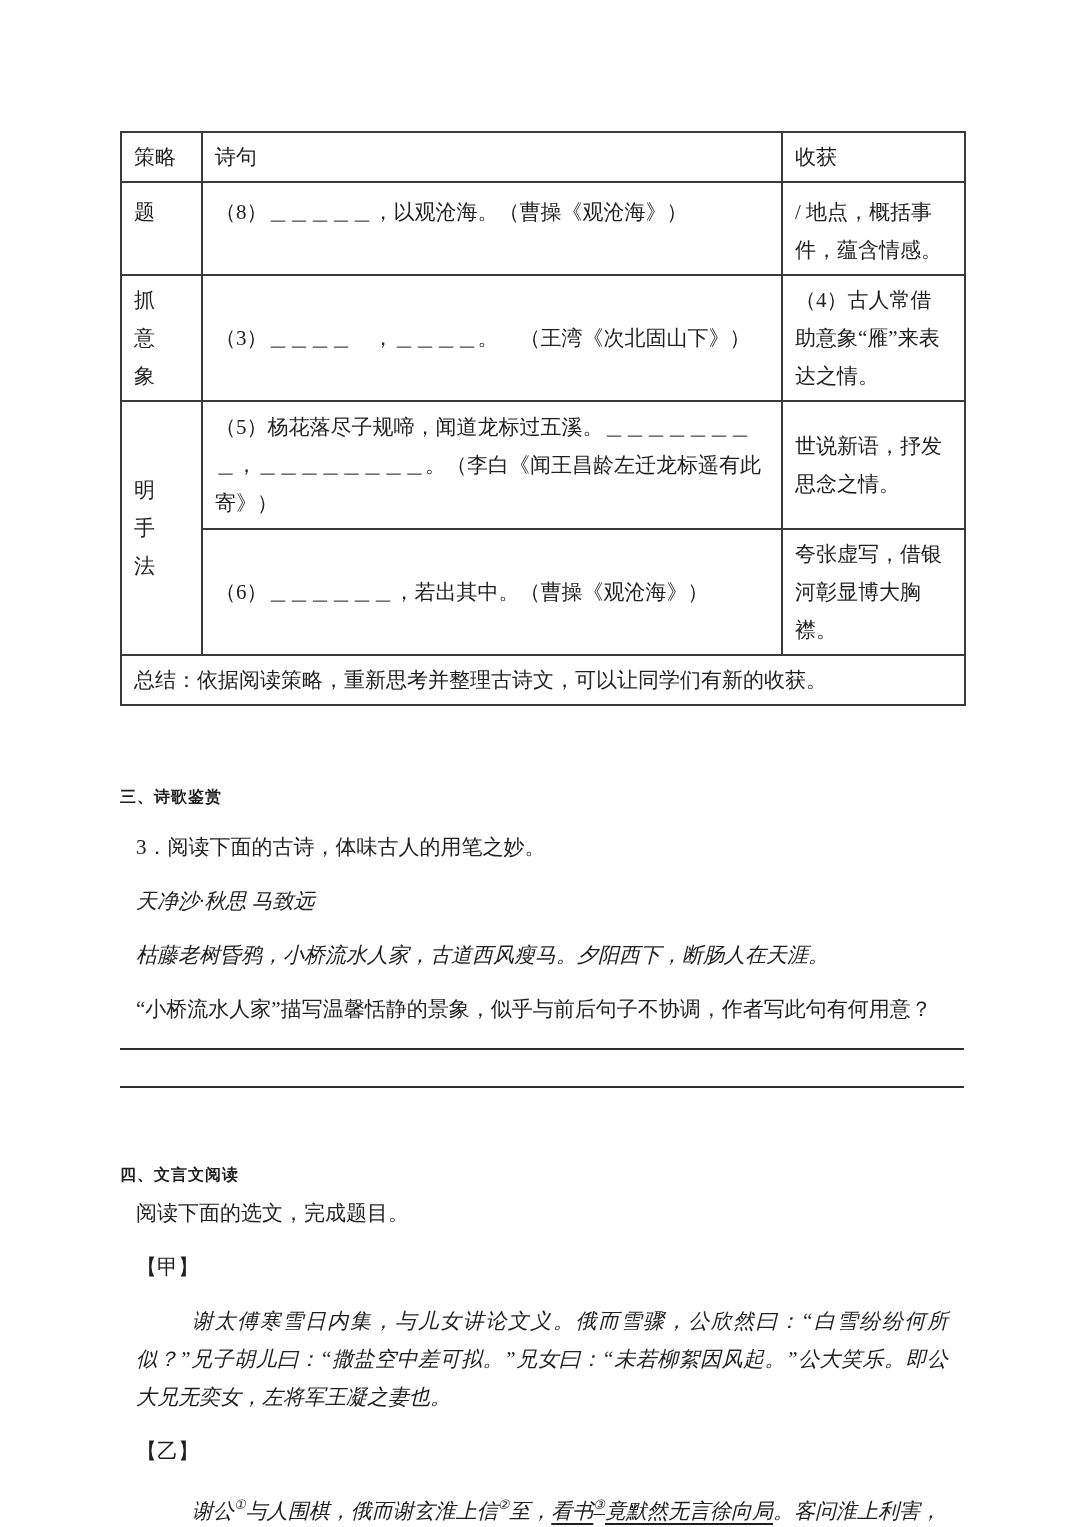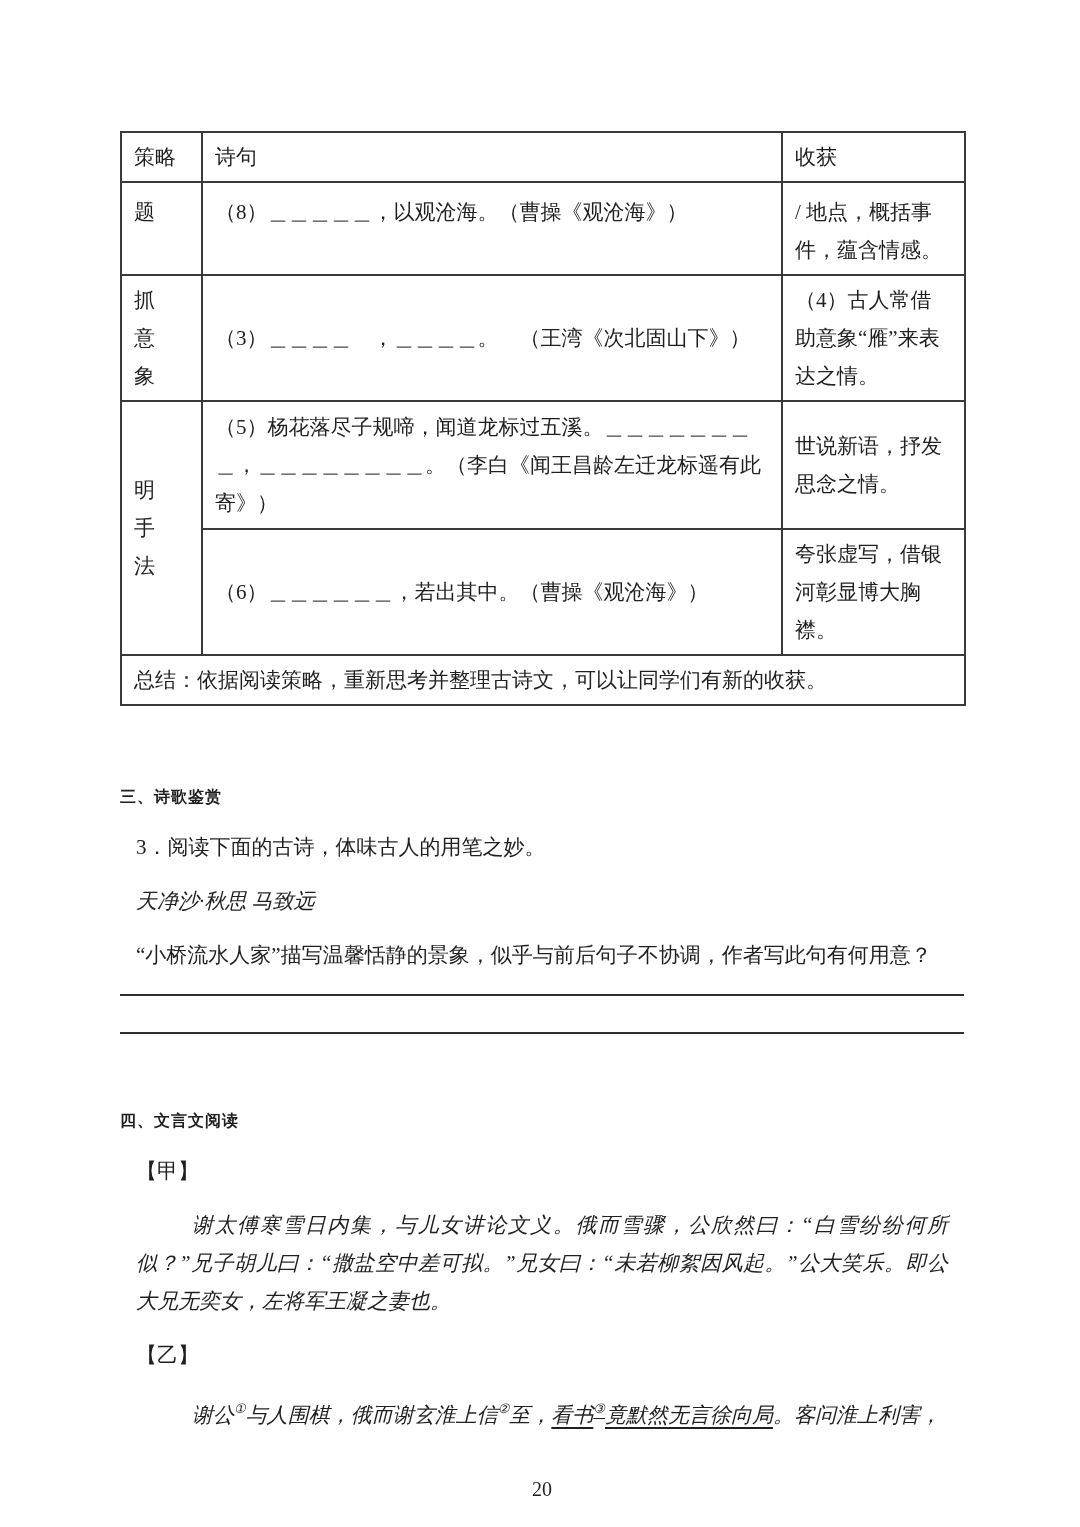--- a/index.html
+++ b/index.html
@@ -108,26 +108,28 @@
       <td colspan="3">总结：依据阅读策略，重新思考并整理古诗文，可以让同学们有新的收获。</td>
     </tr>
   </tbody>
     </table>
 
   <div class="content">
 
     <h2 class="sec">三、诗歌鉴赏</h2>
     <p>3．阅读下面的古诗，体味古人的用笔之妙。</p>
     <p class="kaiti">天净沙·秋思 马致远</p>
+    <p class="kaiti">枯藤老树昏鸦，小桥流水人家，古道西风瘦马。夕阳西下，断肠人在天涯。</p>
     <p>“小桥流水人家”描写温馨恬静的景象，似乎与前后句子不协调，作者写此句有何用意？</p>
 
     <div class="answer-line first"></div>
     <div class="answer-line second"></div>
 
     <h2 class="sec second">四、文言文阅读</h2>
+    <p class="tight">阅读下面的选文，完成题目。</p>
     <p>【甲】</p>
     <p class="kaiti indent justify">谢太傅寒雪日内集，与儿女讲论文义。俄而雪骤，公欣然曰：“白雪纷纷何所似？”兄子胡儿曰：“撒盐空中差可拟。”兄女曰：“未若柳絮因风起。”公大笑乐。即公大兄无奕女，左将军王凝之妻也。</p>
     <p>【乙】</p>
     <p class="kaiti indent"><span>谢公</span><span class="sup">①</span><span>与人围棋，俄而谢玄淮上信</span><span class="sup">②</span><span>至，</span><span class="u">看书</span><span class="sup u">③</span><span class="u">竟默然无言徐向局</span><span>。客问淮上利害，</span></p>
 
     <div class="page-number">20</div>
   </div>
 
 </div>
 

